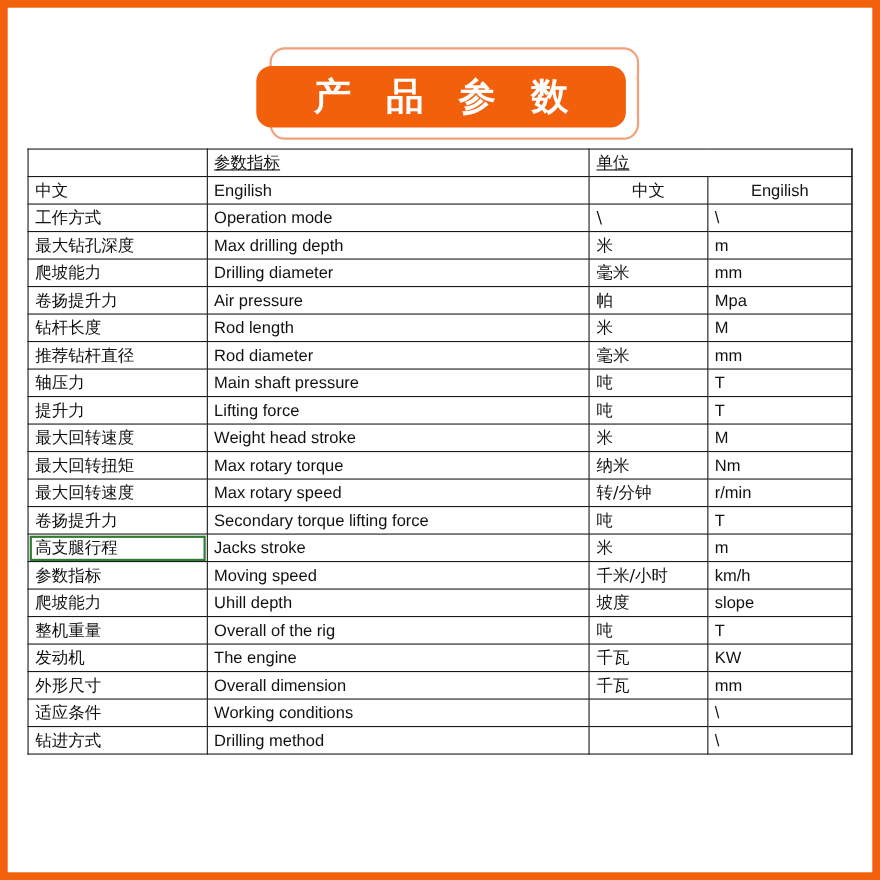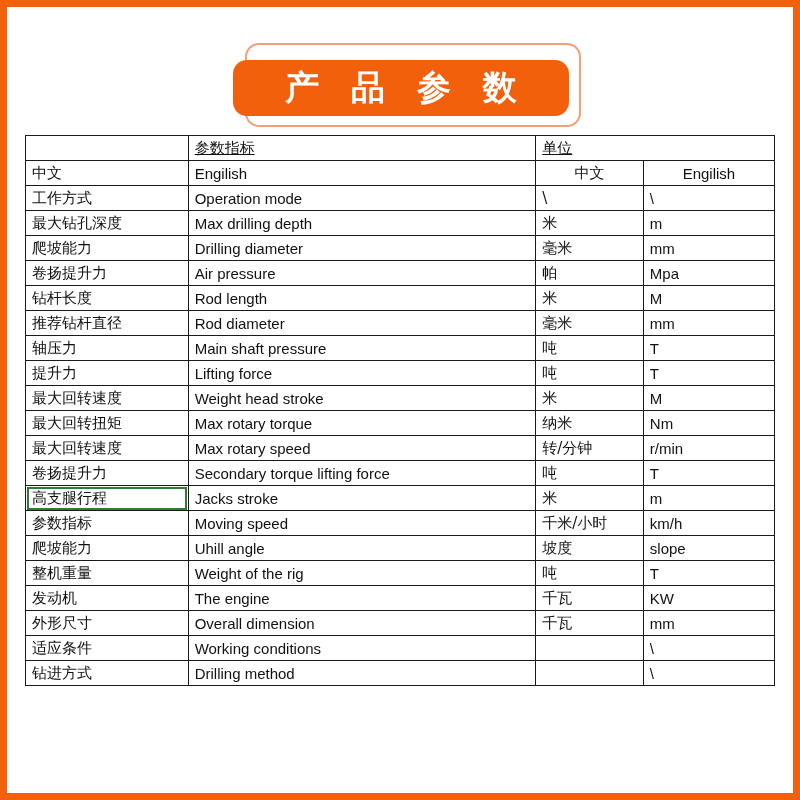--- a/index.html
+++ b/index.html
@@ -245,28 +245,28 @@
           </tr>
           <tr>
             <td class="cn">参数指标</td>
             <td>Moving speed</td>
             <td class="cn ctr">千米/小时</td>
             <td class="ctr">km/h</td>
             <td>2</td>
           </tr>
           <tr>
             <td class="cn">爬坡能力</td>
-            <td>Uhill angle</td>
+            <td>Uhill depth</td>
             <td class="cn ctr">坡度</td>
             <td class="ctr">slope</td>
             <td>21°</td>
           </tr>
           <tr>
             <td class="cn">整机重量</td>
-            <td>Weight of the rig</td>
+            <td>Overall of the rig</td>
             <td class="cn ctr">吨</td>
             <td class="ctr">T</td>
             <td>6.6</td>
           </tr>
           <tr>
             <td class="cn">发动机</td>
             <td>The engine</td>
             <td class="cn ctr">千瓦</td>
             <td class="ctr">KW</td>
             <td>88</td>

